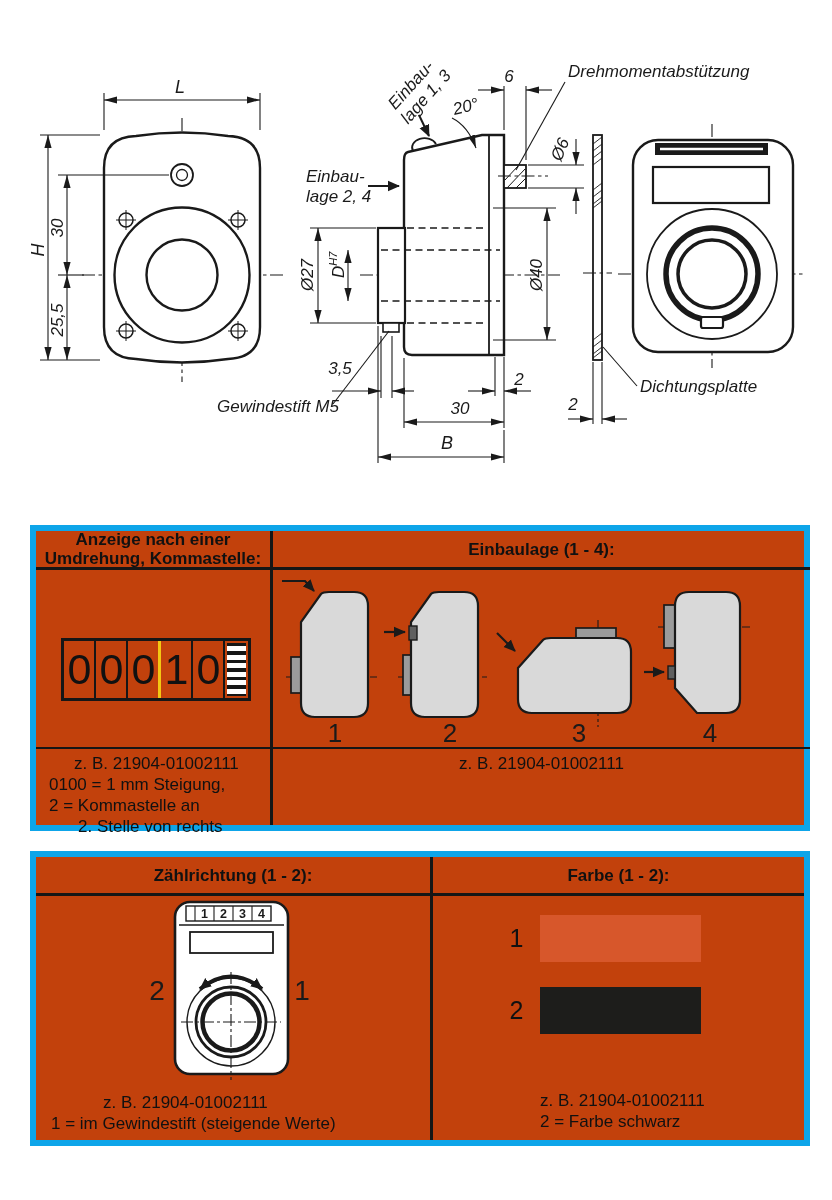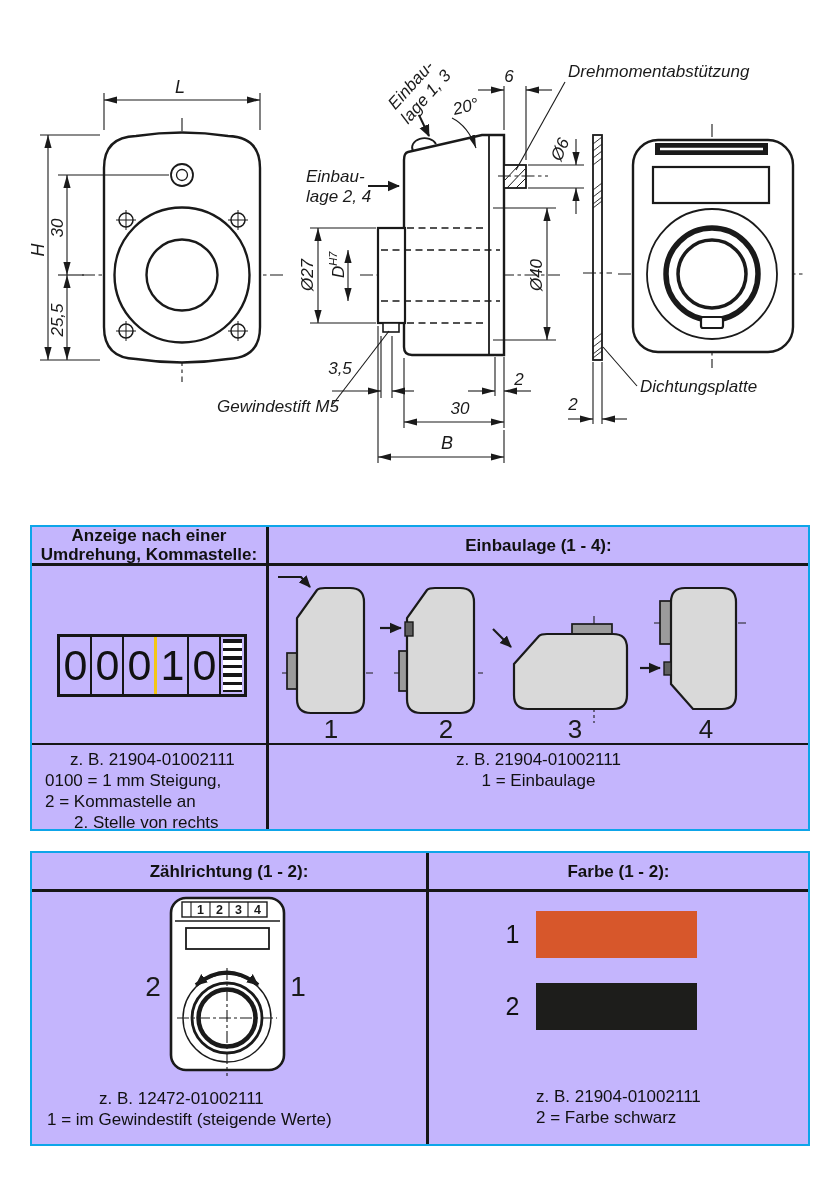--- a/index.html
+++ b/index.html
@@ -3,21 +3,21 @@
 <meta charset="utf-8">
 <style>
   html,body{margin:0;padding:0;background:#fff}
   body{width:832px;height:1200px;position:relative;font-family:"Liberation Sans",sans-serif;color:#111}
   svg text{font-family:"Liberation Sans",sans-serif;fill:#1a1a1a}
   .dimtxt{font-style:italic;font-size:17px}
   .dimtxt2{font-style:italic;font-size:18px}
   .abs{position:absolute}
 
   
-  .otable{position:absolute;left:30px;width:780px;border:2px solid #0ea5e9;box-sizing:border-box;display:grid;background:#c4b5fd}
+  .otable{position:absolute;left:30px;width:780px;border:6px solid #0ea5e9;box-sizing:border-box;display:grid;background:#c2410c}
   #t1{top:525px;height:306px;grid-template-columns:237px 1fr;grid-template-rows:39px 179px 1fr}
   #t2{top:851px;height:295px;grid-template-columns:397px 1fr;grid-template-rows:39px 1fr}
   .cell{position:relative;box-sizing:border-box}
   .bR{border-right:3px solid #161616}
   .bB3{border-bottom:3px solid #161616}
   .bB2{border-bottom:2px solid #161616}
   .hdr{display:flex;flex-direction:column;align-items:center;justify-content:center;
        font-weight:bold;font-size:17px;line-height:19px;text-align:center}
 
   
@@ -337,21 +337,20 @@
     <div class="note note-left">
       <div class="l1"><span>z. B. 21904-</span><span class="nb">01002</span><span>111</span></div>
       <div><span class="nb">0100</span><span> = 1 mm Steigung,</span></div>
       <div><span class="nb">2</span><span> = Kommastelle an</span></div>
       <div class="l4"><span>2. Stelle von rechts</span></div>
     </div>
   </div>
   <div class="cell">
     <div class="note note-right">
       <div><span>z. B. 21904-01002</span><span class="nb">1</span><span>11</span></div>
-      <div><span class="nb">1</span><span> = Einbaulage</span></div>
     </div>
   </div>
 </div>
 
 <div id="t2" class="otable">
   <div class="cell bR bB3 hdr">
     <div>Zählrichtung (1 - 2):</div>
   </div>
   <div class="cell bB3 hdr">
     <div>Farbe (1 - 2):</div>
@@ -385,21 +384,21 @@
           <circle cx="228" cy="1022" r="44" stroke-width="1.4"></circle>
           <circle cx="228" cy="1022" r="35" stroke-width="2.8"></circle>
           <circle cx="228" cy="1022" r="28.5" stroke-width="4.5"></circle>
         </g>
         <path d="M197,989 Q228,964 259,989" stroke-width="4" marker-start="url(#fa3)" marker-end="url(#fa3)"></path>
         <text x="154" y="1000" font-size="28" text-anchor="middle" stroke="none">2</text>
         <text x="299" y="1000" font-size="28" text-anchor="middle" stroke="none">1</text>
       </g>
     </svg>
     <div class="note note-left">
-      <div class="l1"><span>z. B.  12472-010021</span><span class="nb">1</span><span>1</span></div>
+      <div class="l1"><span>z. B.  21904-010021</span><span class="nb">1</span><span>1</span></div>
       <div><span class="nb">1</span><span> = im Gewindestift (steigende Werte)</span></div>
     </div>
   </div>
 
   <div class="cell">
     <div class="swrow" style="top:19px">
       <div class="swnum">1</div>
       <div class="swatch" style="background: rgb(215, 87, 43);"></div>
     </div>
     <div class="swrow" style="top:91px">

